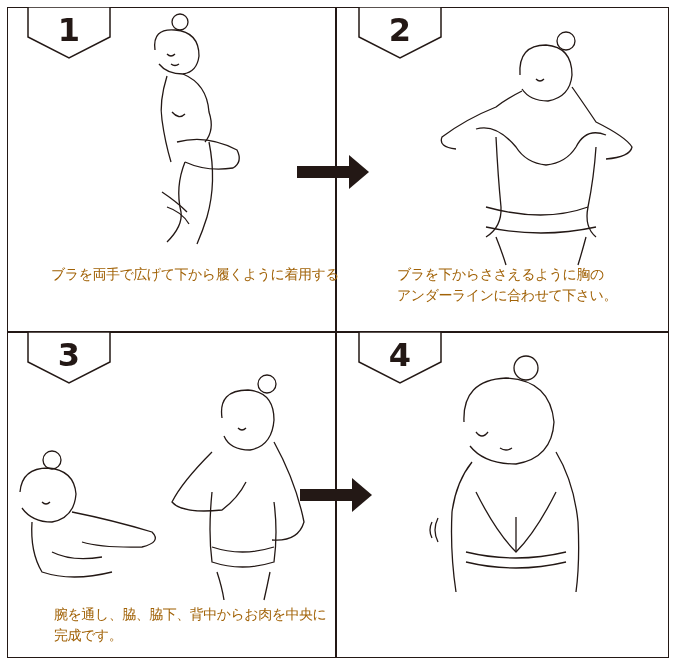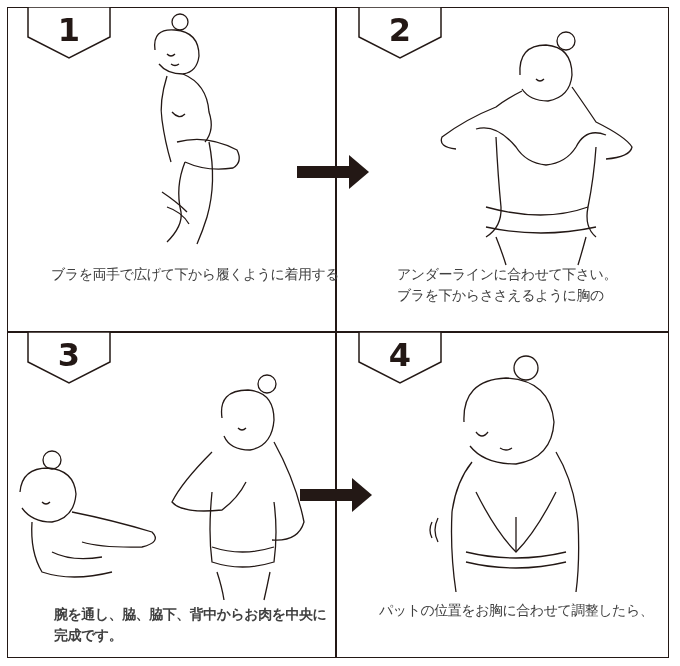--- a/index.html
+++ b/index.html
@@ -6,21 +6,21 @@
   body { width: 680px; height: 666px; position: relative; overflow: hidden;
          font-family: "DejaVu Sans", sans-serif; color: #231815; }
   .frame { position: absolute; left: 7px; top: 7px; width: 662px; height: 651px;
            border: 1.5px solid #231815; box-sizing: border-box; }
   .vline { position: absolute; left: 335px; top: 7px; width: 1.5px; height: 651px; background: #231815; }
   .hline { position: absolute; left: 7px; top: 331px; width: 662px; height: 1.5px; background: #231815; }
   .panel { position: absolute; }
   .badge { position: absolute; width: 84px; height: 52px; }
   .badge-num { position: absolute; left: 0; top: 4px; width: 84px; text-align: center;
                font-family: "DejaVu Sans", sans-serif; font-weight: bold; font-size: 32px; color: #231815; }
-  .caption { position: absolute; font-size: 14px; line-height: 21px; letter-spacing: -0.5px; color: #404040; white-space: nowrap; }
+  .caption { position: absolute; font-size: 14px; line-height: 21px; letter-spacing: -0.5px; color: #a16207; white-space: nowrap; }
   .arrow { position: absolute; }
   .illus { position: absolute; }
 </style>
 </head>
 <body>
 
 <div class="frame"></div>
 <div class="vline"></div>
 <div class="hline"></div>
 
@@ -70,22 +70,22 @@
     <path d="M136 60 Q150 80 160 95 Q190 110 196 120 Q194 130 170 132"></path>
     <path d="M40 102 Q60 96 80 120 Q90 136 110 138 Q130 136 140 120 Q150 100 170 108"></path>
     <path d="M60 110 Q62 150 65 180 Q66 200 50 210"></path>
     <path d="M160 120 Q158 150 152 180 Q148 200 160 210"></path>
     <path d="M50 180 Q108 196 152 180"></path>
     <path d="M50 200 Q105 212 160 200"></path>
     <path d="M60 210 Q66 225 70 238"></path>
       <path d="M150 210 Q146 225 142 238"></path>
   </svg>
   <div class="caption" style="left:61px;top:257px;">
+    <div>ブラを下からささえるように胸の</div>
     <div>アンダーラインに合わせて下さい。</div>
-    <div>ブラを下からささえるように胸の</div>
   </div>
 </div>
 
 <div class="panel" style="left:7px;top:332px;width:328px;height:326px;">
   <div class="badge" style="left:20px;top:0;">
     <svg width="84" height="52" viewBox="0 0 84 52">
         <polygon points="1,0 83,0 83,30 42,51 1,30" fill="#fff" stroke="#231815" stroke-width="1.5"></polygon>
       </svg>
     <div class="badge-num">3</div>
   </div>
@@ -99,21 +99,21 @@
     <circle cx="255" cy="12" r="9"></circle>
     <path d="M210 46 Q206 18 236 18 Q262 20 262 48 Q260 74 238 78 Q218 78 212 64"></path>
     <path d="M226 56 Q230 60 234 56"></path>
     <path d="M200 80 Q170 110 160 130 Q170 142 210 138 Q226 126 234 110"></path>
     <path d="M262 70 Q284 110 292 150 Q286 170 260 168"></path>
     <path d="M200 120 Q196 160 200 190 Q230 200 262 190 Q266 160 262 130"></path>
     <path d="M200 175 Q230 185 262 175"></path>
     <path d="M205 200 Q210 215 212 228"></path>
       <path d="M258 200 Q255 215 252 228"></path>
   </svg>
-  <div class="caption" style="left:47px;top:272px;font-weight:bold;">
+  <div class="caption" style="left:47px;top:272px;">
     <div>腕を通し、脇、脇下、背中からお肉を中央に</div>
     <div>完成です。</div>
   </div>
 </div>
 
 <svg class="arrow" style="left:300px;top:478px;" width="72" height="34" viewBox="0 0 72 34">
   <rect x="0" y="11" width="54" height="12" fill="#231815"></rect>
   <polygon points="52,0 72,17 52,34" fill="#231815"></polygon>
 </svg>
 
@@ -132,15 +132,14 @@
     <path d="M56 110 Q40 130 36 160 Q34 200 40 240"></path>
     <path d="M140 100 Q158 130 162 170 Q164 210 160 240"></path>
     <path d="M60 140 Q80 180 100 200 Q120 180 140 140"></path>
     <path d="M50 200 Q100 212 150 200"></path>
     <path d="M50 210 Q100 222 150 210"></path>
     <path d="M100 165 L100 200"></path>
     <path d="M16 170 Q12 178 16 186"></path>
       <path d="M22 166 Q16 178 22 190"></path>
   </svg>
   <div class="caption" style="left:43px;top:268px;">
-    <div>パットの位置をお胸に合わせて調整したら、</div>
   </div>
 </div>
 
 </body></html>

